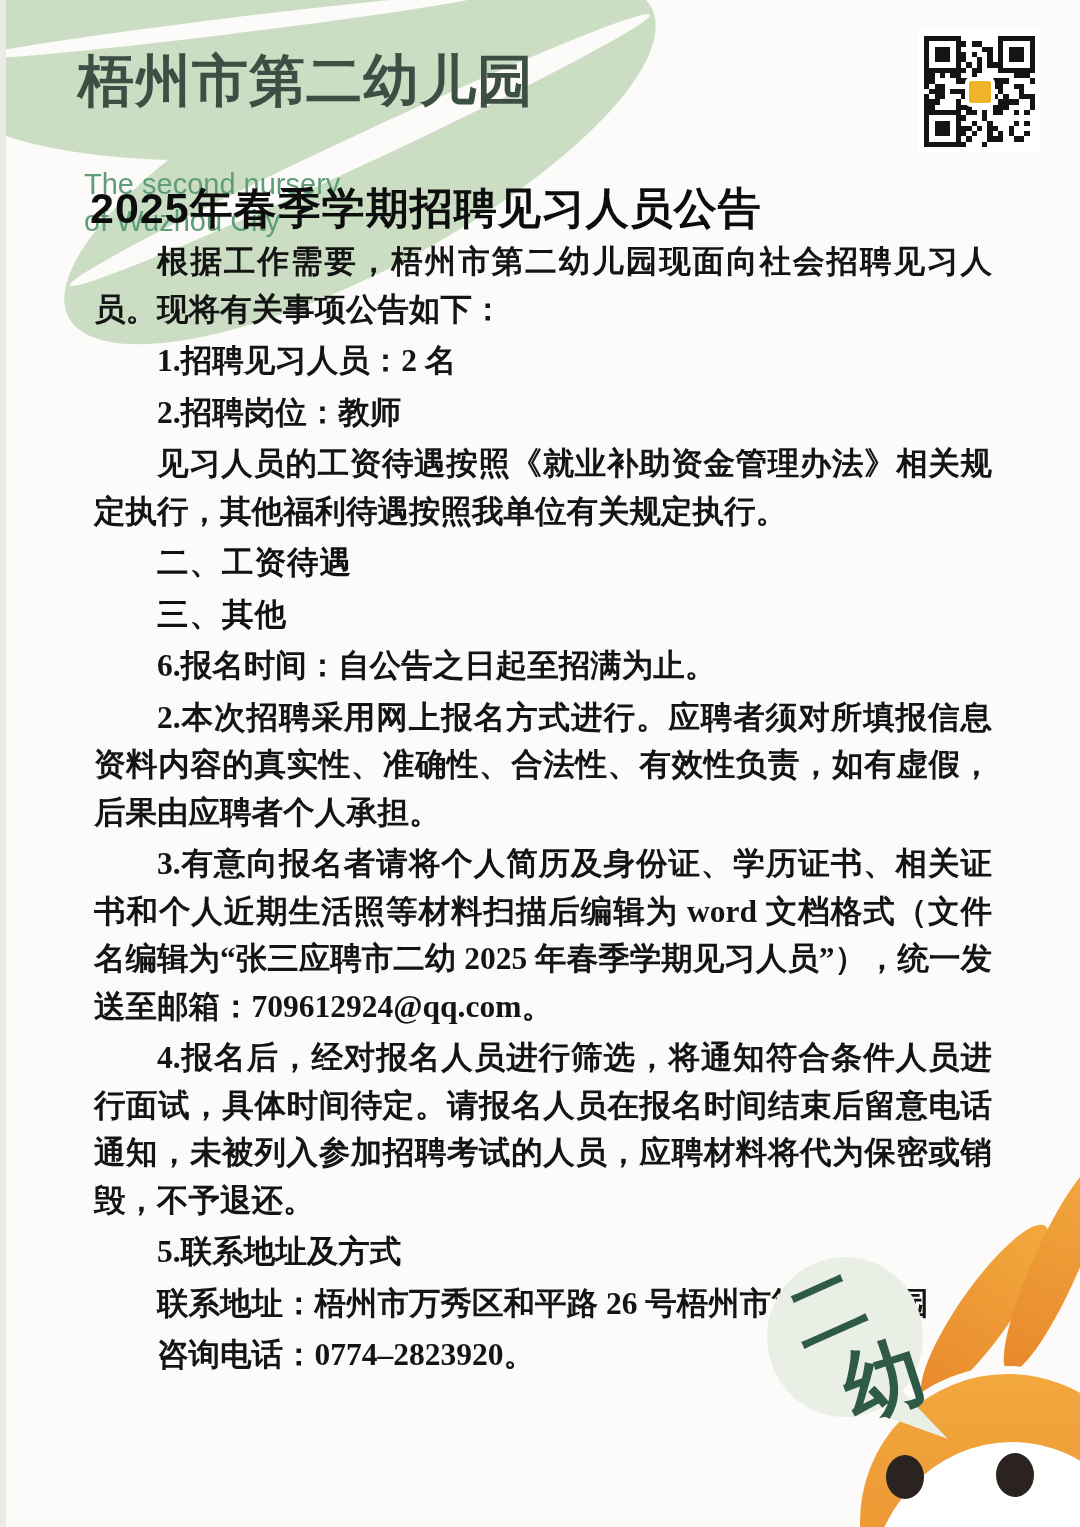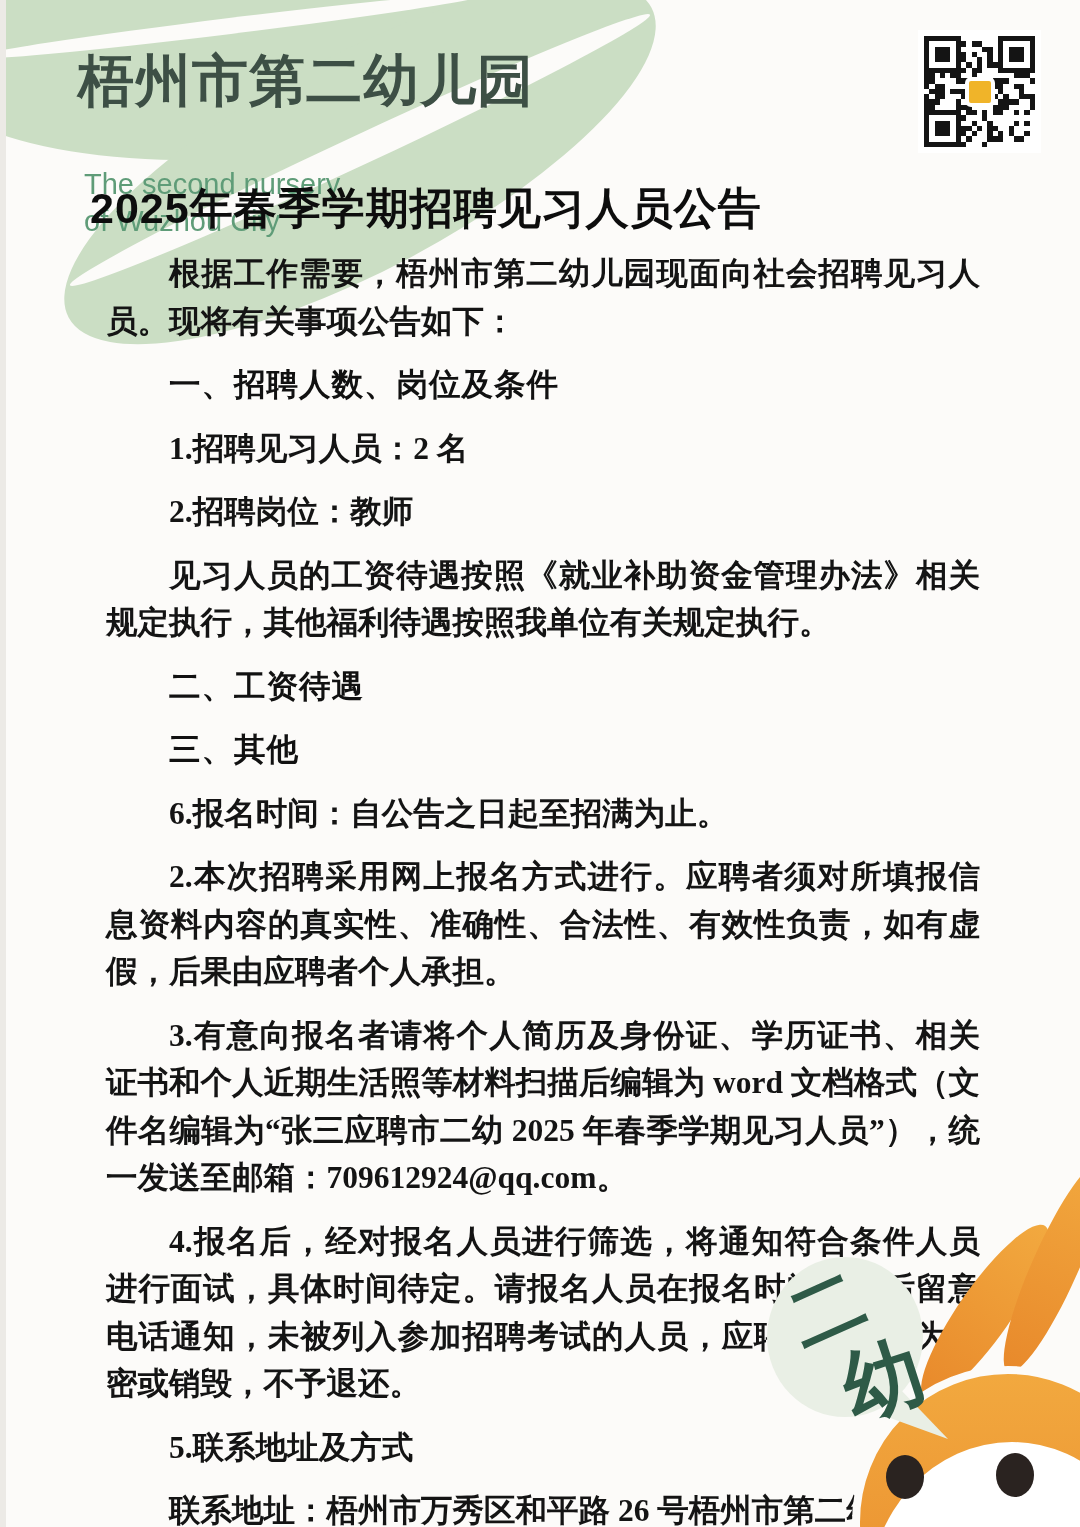--- a/index.html
+++ b/index.html
@@ -55,21 +55,21 @@
     position:absolute;left:0;right:0;top:180px;z-index:2;
     padding-left:90px;text-align:left;
     font-family:"Liberation Sans","DejaVu Sans",sans-serif;
     font-weight:bold;font-size:43px;color:#0d0d0d;letter-spacing:1px;
   }
   
   .doc-body{
     position:absolute;left:90px;right:84px;top:234px;z-index:2;
     font-size:31.5px;line-height:47.5px;font-weight:bold;
   }
-  .para{margin:16px;text-indent:2em;text-align:justify;}
+  .para{margin:4px;text-indent:2em;text-align:justify;}
   .para.heading{
     font-family:"Liberation Sans","DejaVu Sans",sans-serif;
     font-weight:600;letter-spacing:1px;color:#111;
   }
   
   .mascot{
     position:absolute;right:0;bottom:0;width:330px;height:350px;z-index:3;
   }
   .mascot svg{display:block;}
   .bubble-char{
@@ -541,21 +541,20 @@
         <div></div>
         <div></div>
         <div></div>
       </div>
   </div>
 
   <div class="doc-title">2025年春季学期招聘见习人员公告</div>
 
   <div class="doc-body">
     <p class="para body">根据工作需要，梧州市第二幼儿园现面向社会招聘见习人员。现将有关事项公告如下：</p>
-    <p class="para heading">一、招聘人数、岗位及条件</p>
     <p class="para body">1.招聘见习人员：2 名</p>
     <p class="para body">2.招聘岗位：教师</p>
     <p class="para body">见习人员的工资待遇按照《就业补助资金管理办法》相关规定执行，其他福利待遇按照我单位有关规定执行。</p>
     <p class="para heading">二、工资待遇</p>
     <p class="para heading">三、其他</p>
     <p class="para body">6.报名时间：自公告之日起至招满为止。</p>
     <p class="para body">2.本次招聘采用网上报名方式进行。应聘者须对所填报信息资料内容的真实性、准确性、合法性、有效性负责，如有虚假，后果由应聘者个人承担。</p>
     <p class="para body">3.有意向报名者请将个人简历及身份证、学历证书、相关证书和个人近期生活照等材料扫描后编辑为 word 文档格式（文件名编辑为“张三应聘市二幼 2025 年春季学期见习人员”），统一发送至邮箱：709612924@qq.com。</p>
     <p class="para body">4.报名后，经对报名人员进行筛选，将通知符合条件人员进行面试，具体时间待定。请报名人员在报名时间结束后留意电话通知，未被列入参加招聘考试的人员，应聘材料将代为保密或销毁，不予退还。</p>
     <p class="para body">5.联系地址及方式</p>

